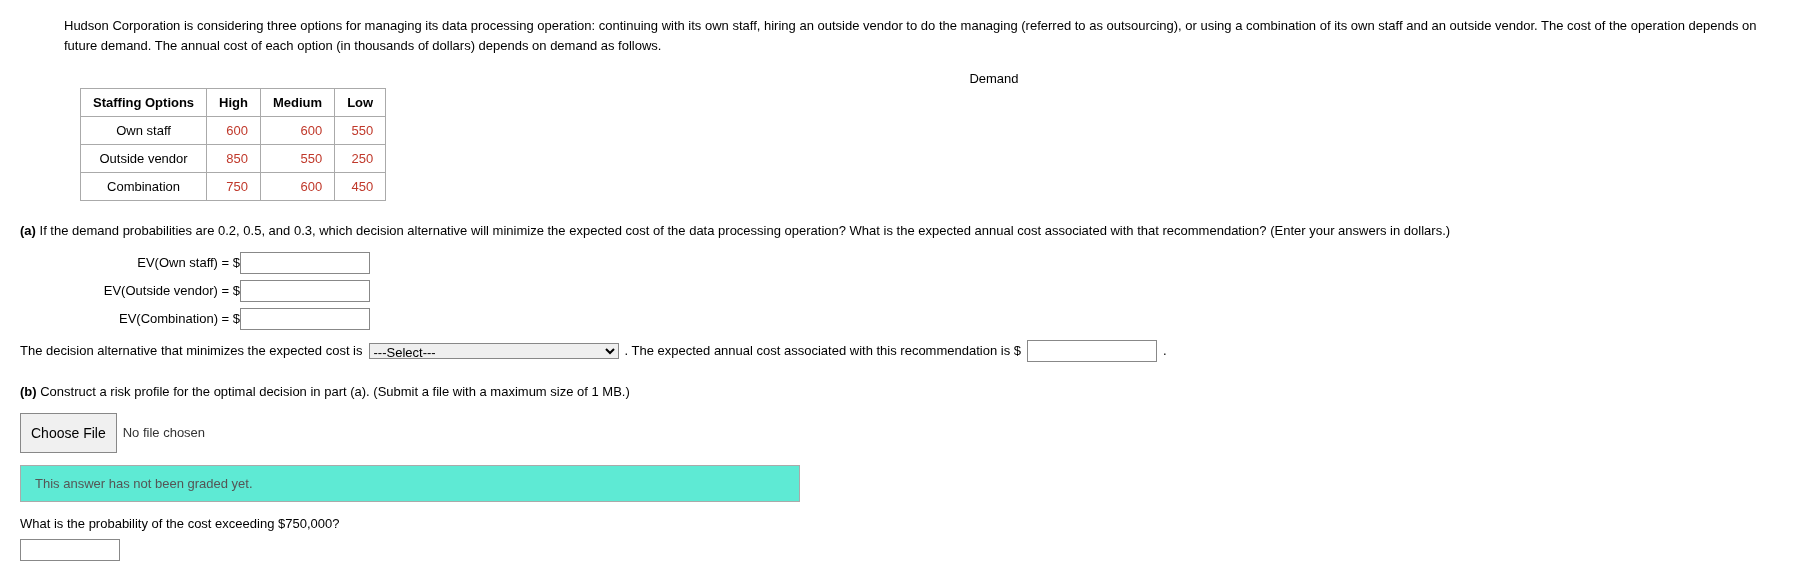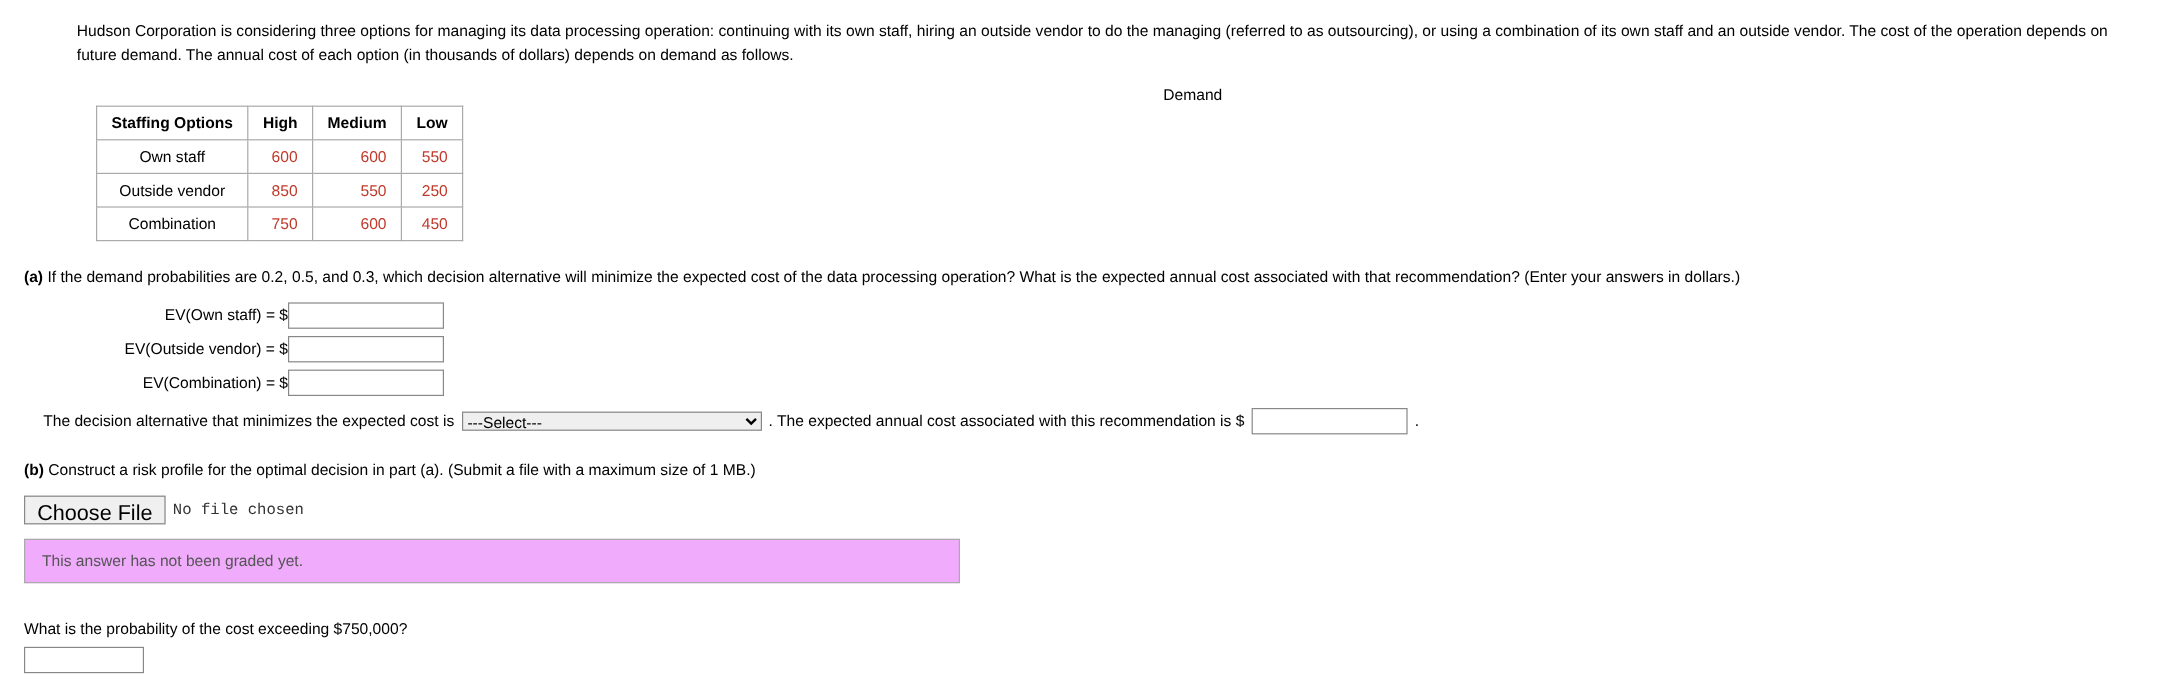--- a/index.html
+++ b/index.html
@@ -102,36 +102,35 @@
     }
     .file-row {
       display: flex;
       align-items: center;
       gap: 6px;
       margin-bottom: 12px;
     }
     .choose-file-btn {
       border: 1px solid #888;
       background: #f0f0f0;
-      font-size: 18px;
+      font-size: 14px;
       padding: 3px 10px;
       cursor: pointer;
-      height: 24px;
+      height: 40px;
     }
     .no-file-text {
       font-size: 13px;
       color: #333;
-      font-family: Liberation Mono, monospace;
     }
     .grading-box {
       border: 1px solid #aaa;
       padding: 10px 14px;
       max-width: 780px;
-      margin-bottom: 30px;
-      background: #f0abfc;
+      margin-bottom: 14px;
+      background: #5eead4;
     }
     .grading-text {
       font-size: 13px;
       color: #555;
     }
     .prob-question {
       font-size: 13px;
       margin-bottom: 8px;
     }
     .prob-input {
@@ -194,21 +193,21 @@
   </div>
   <div class="ev-row">
     <span class="ev-label">EV(Outside vendor)  =  $</span>
     <input class="ev-input" type="text" value="" style="">
   </div>
   <div class="ev-row">
     <span class="ev-label">EV(Combination)  =  $</span>
     <input class="ev-input" type="text" value="" style="">
   </div>
 
-  <div class="decision-row" style="margin-left: 16px; margin-top: 10px;">
+  <div class="decision-row" style="margin-left: 0; margin-top: 10px;">
     <span>The decision alternative that minimizes the expected cost is</span>
     <select class="select-dropdown">
       <option>---Select---</option>
       <option>Own staff</option>
       <option>Outside vendor</option>
       <option>Combination</option>
     </select>
     <span>. The expected annual cost associated with this recommendation is $</span>
     <input class="expected-cost-input" type="text" value="" style="">
     <span>.</span>

